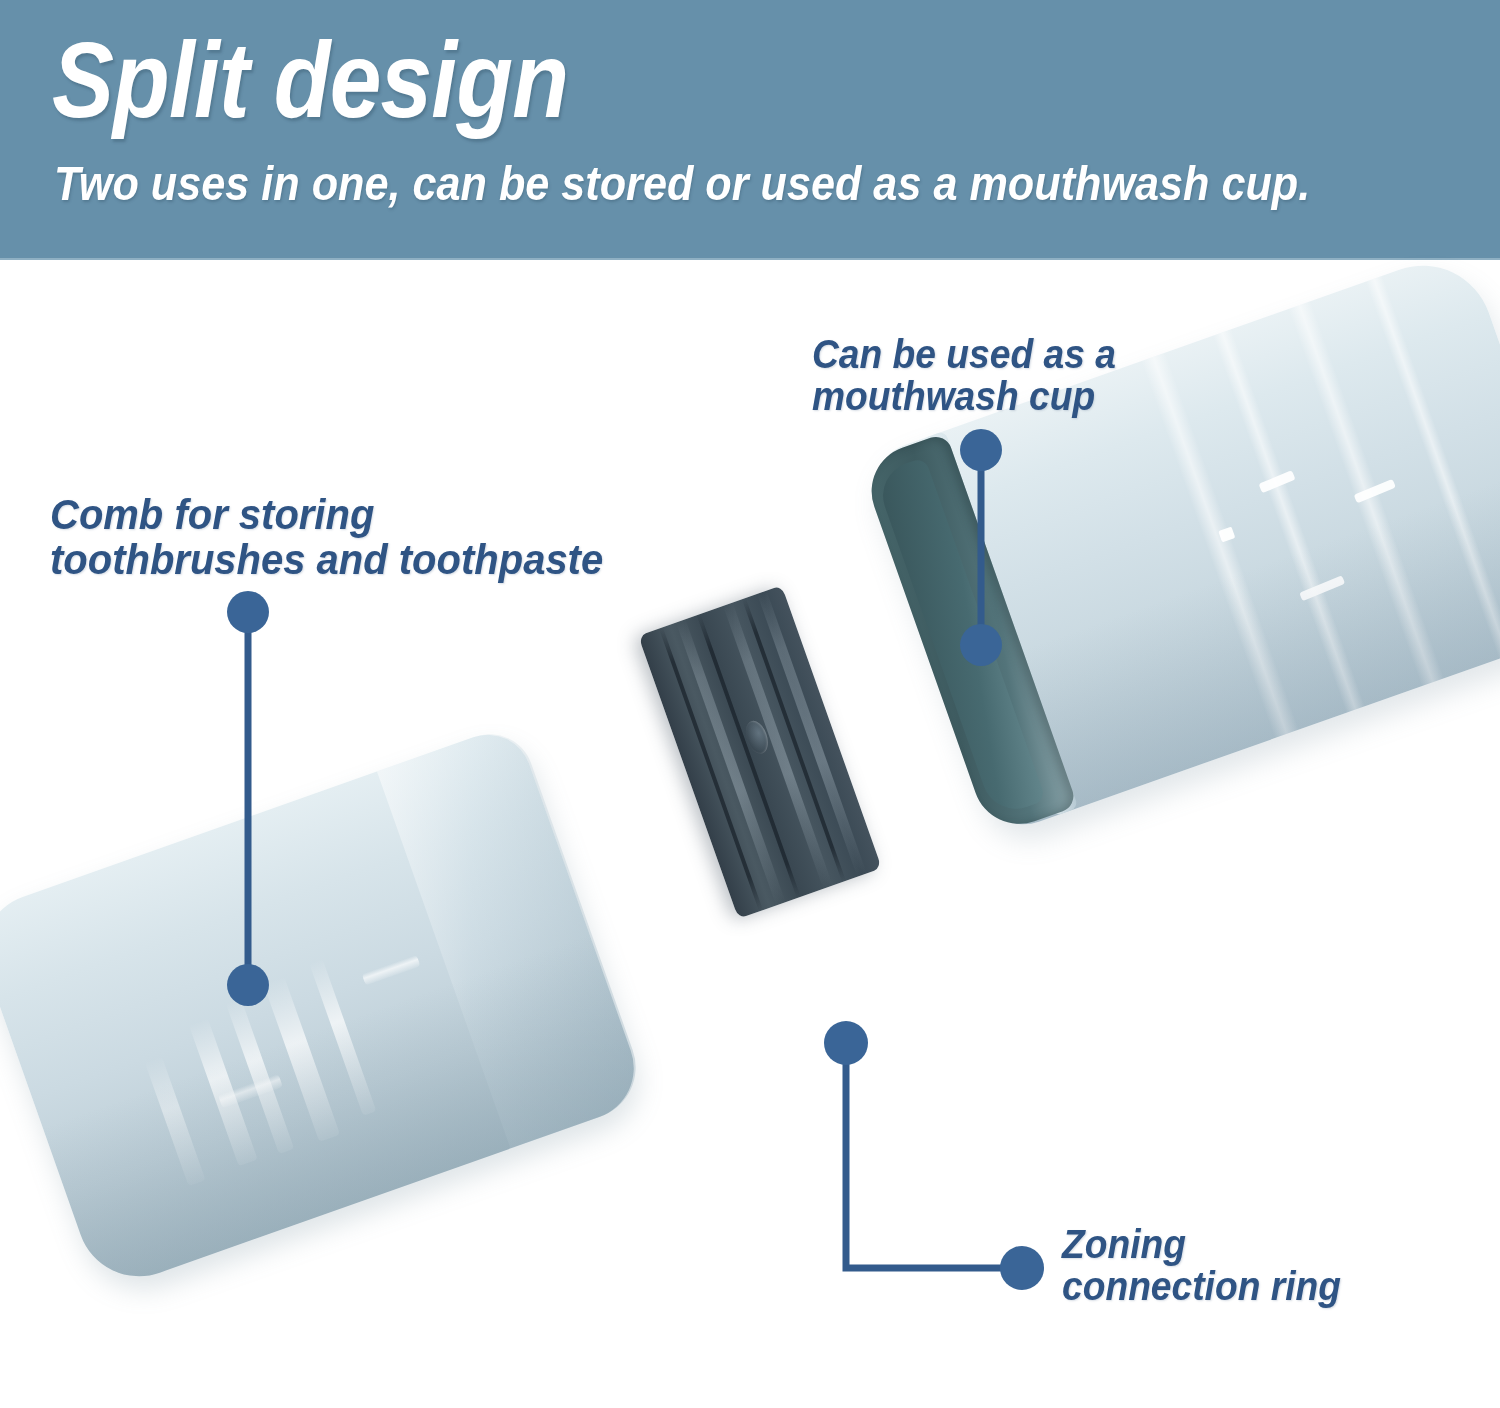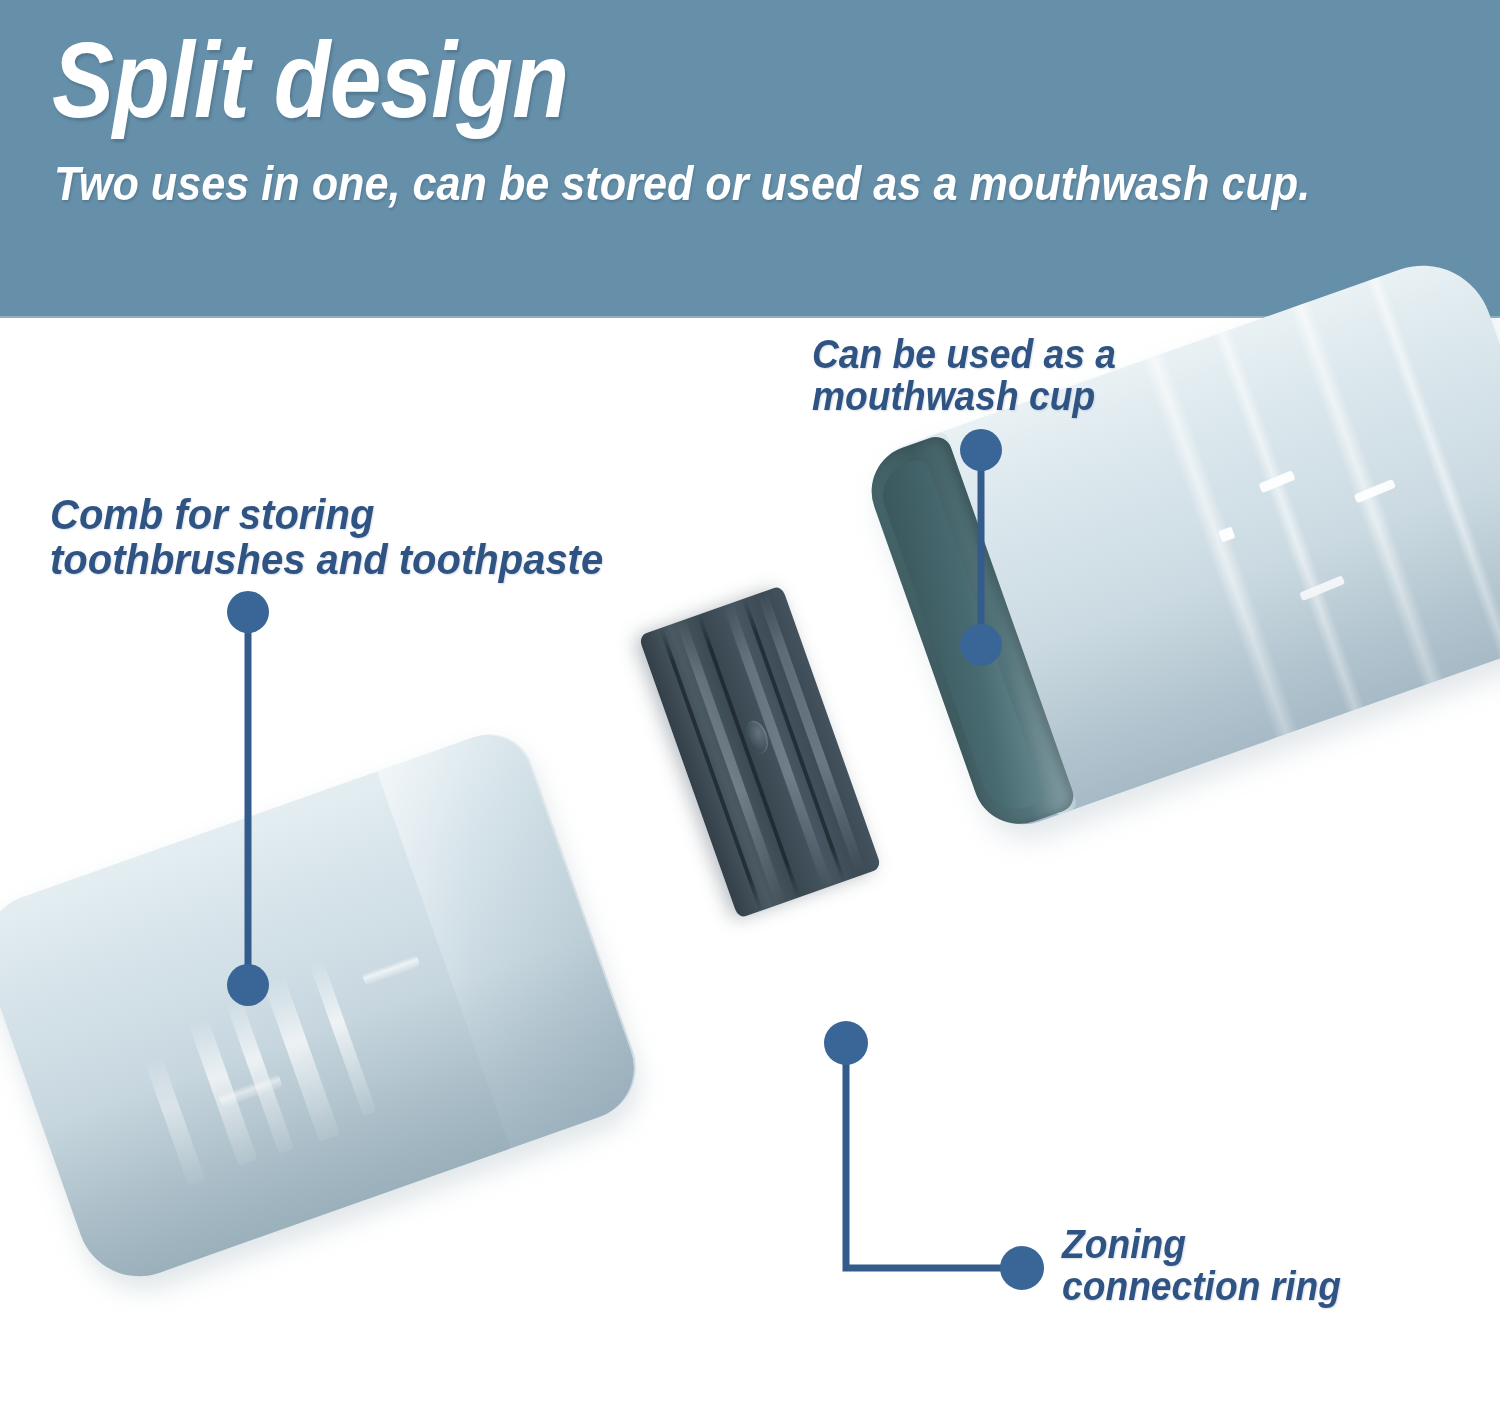--- a/index.html
+++ b/index.html
@@ -17,21 +17,21 @@
     background: #ffffff;
     overflow: hidden;
   }
 
   
   .banner {
     position: absolute;
     left: 0;
     top: 0;
     width: 1500px;
-    height: 318px;
+    height: 260px;
     background: #6690aa;
     border-bottom: 2px solid #8fb0c3;
     box-sizing: border-box;
   }
   .banner-title {
     position: absolute;
     left: 52px;
     top: 18px;
     font-size: 108px;
     font-weight: 700;

